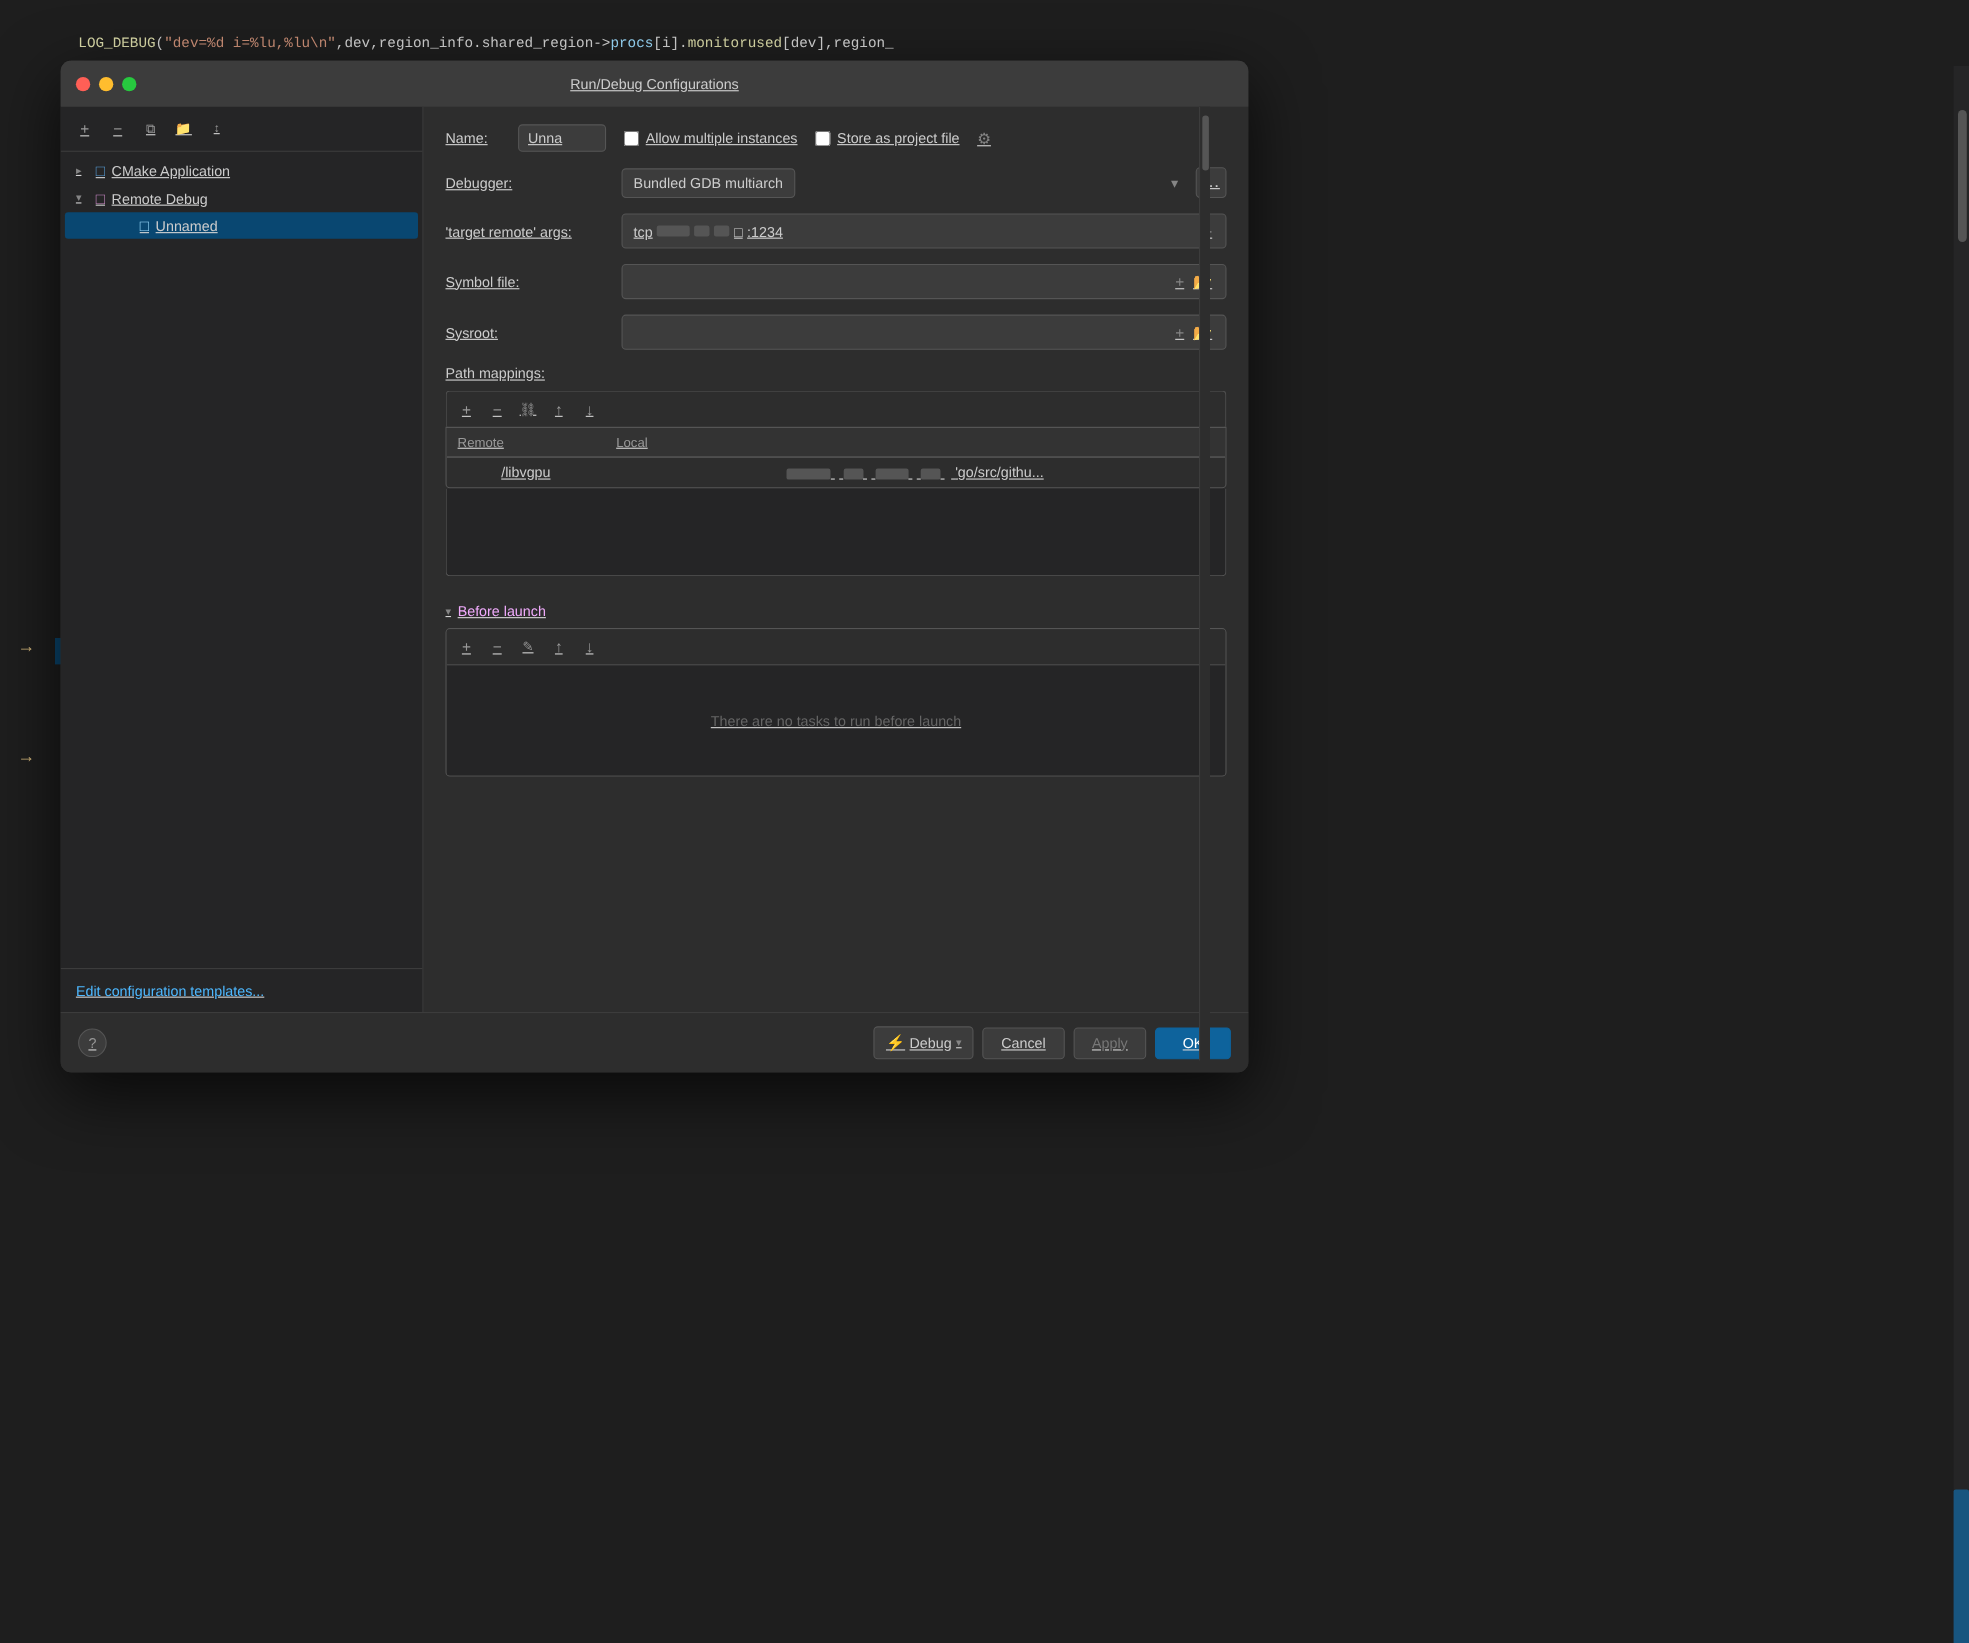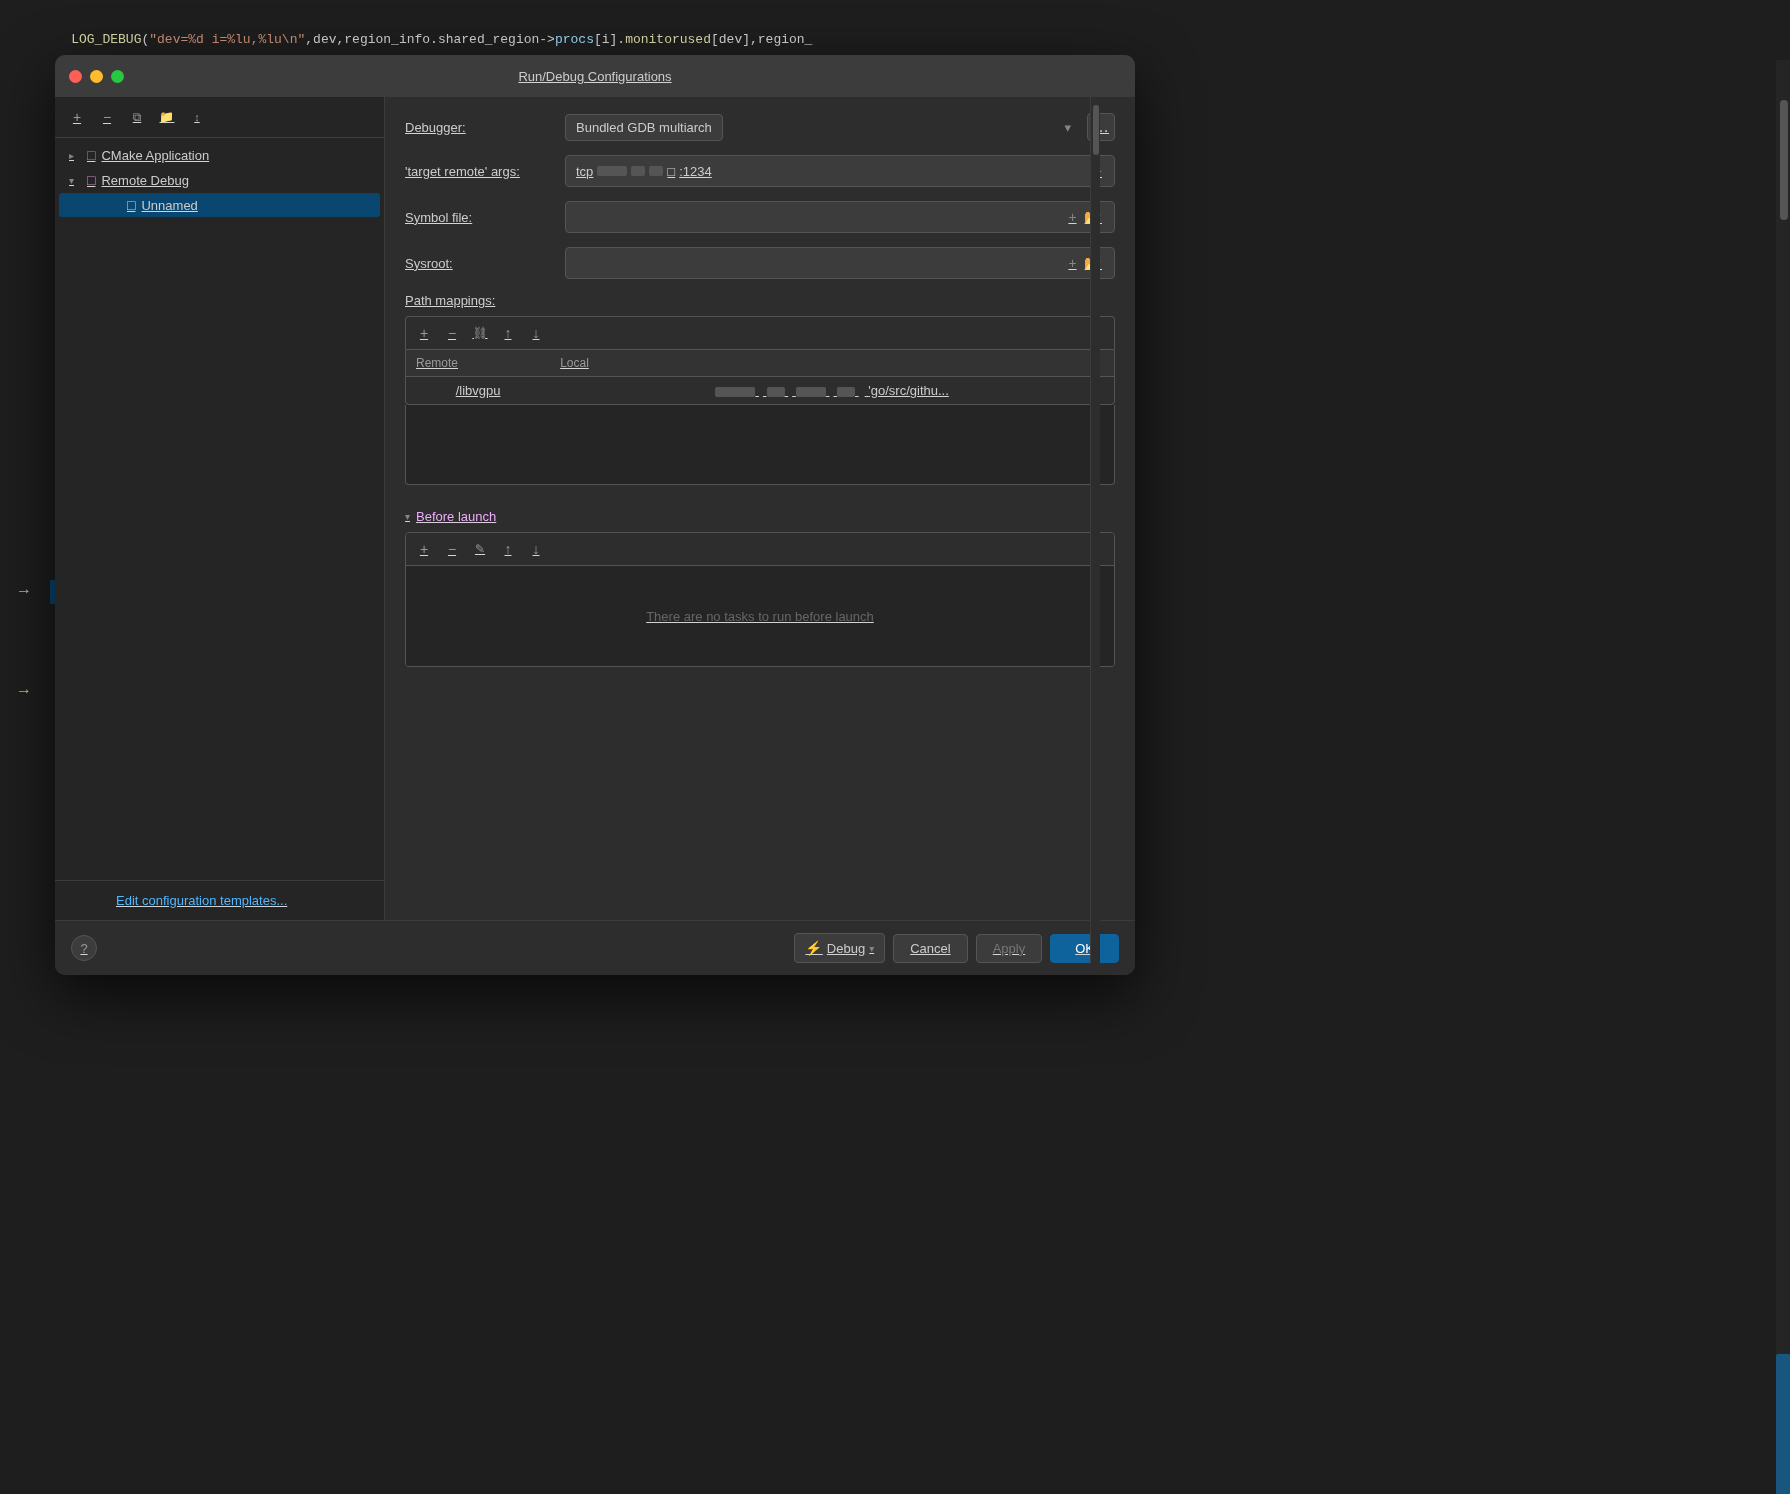--- a/index.html
+++ b/index.html
@@ -160,21 +160,20 @@
     .left-panel-footer {
       padding: 12px 14px;
       border-top: 1px solid #3c3c3c;
     }
 
     .edit-templates-link {
       color: #4db8ff;
       text-decoration: none;
       cursor: pointer;
       font-size: 13px;
-      margin-left: 47px;
     }
 
     
     .right-panel {
       flex: 1;
       display: flex;
       flex-direction: column;
       padding: 16px 20px;
       overflow-y: auto;
     }
@@ -609,20 +608,35 @@
 
       </div>
 
       <div class="left-panel-footer">
         <a class="edit-templates-link">Edit configuration templates...</a>
       </div>
     </div>
 
     <div class="right-panel">
 
+      <div class="name-row">
+        <span class="name-label">Name:</span>
+        <input class="name-input" type="text" value="Unna" style="">
+
+        <div class="checkbox-item">
+          <input type="checkbox" style="">
+          <span class="checkbox-label">Allow multiple instances</span>
+        </div>
+
+        <div class="checkbox-item">
+          <input type="checkbox" style="">
+          <span class="checkbox-label">Store as project file</span>
+        </div>
+        <span class="gear-icon">⚙</span>
+      </div>
 
       <div class="form-row">
         <span class="form-label">Debugger:</span>
         <div style="display:flex; align-items:center; gap:6px; flex:1;">
           <div class="select-wrapper">
             <select class="debugger-select">
               <option>Bundled GDB multiarch</option>
               <option>Custom GDB</option>
               <option>LLDB</option>
             </select>

